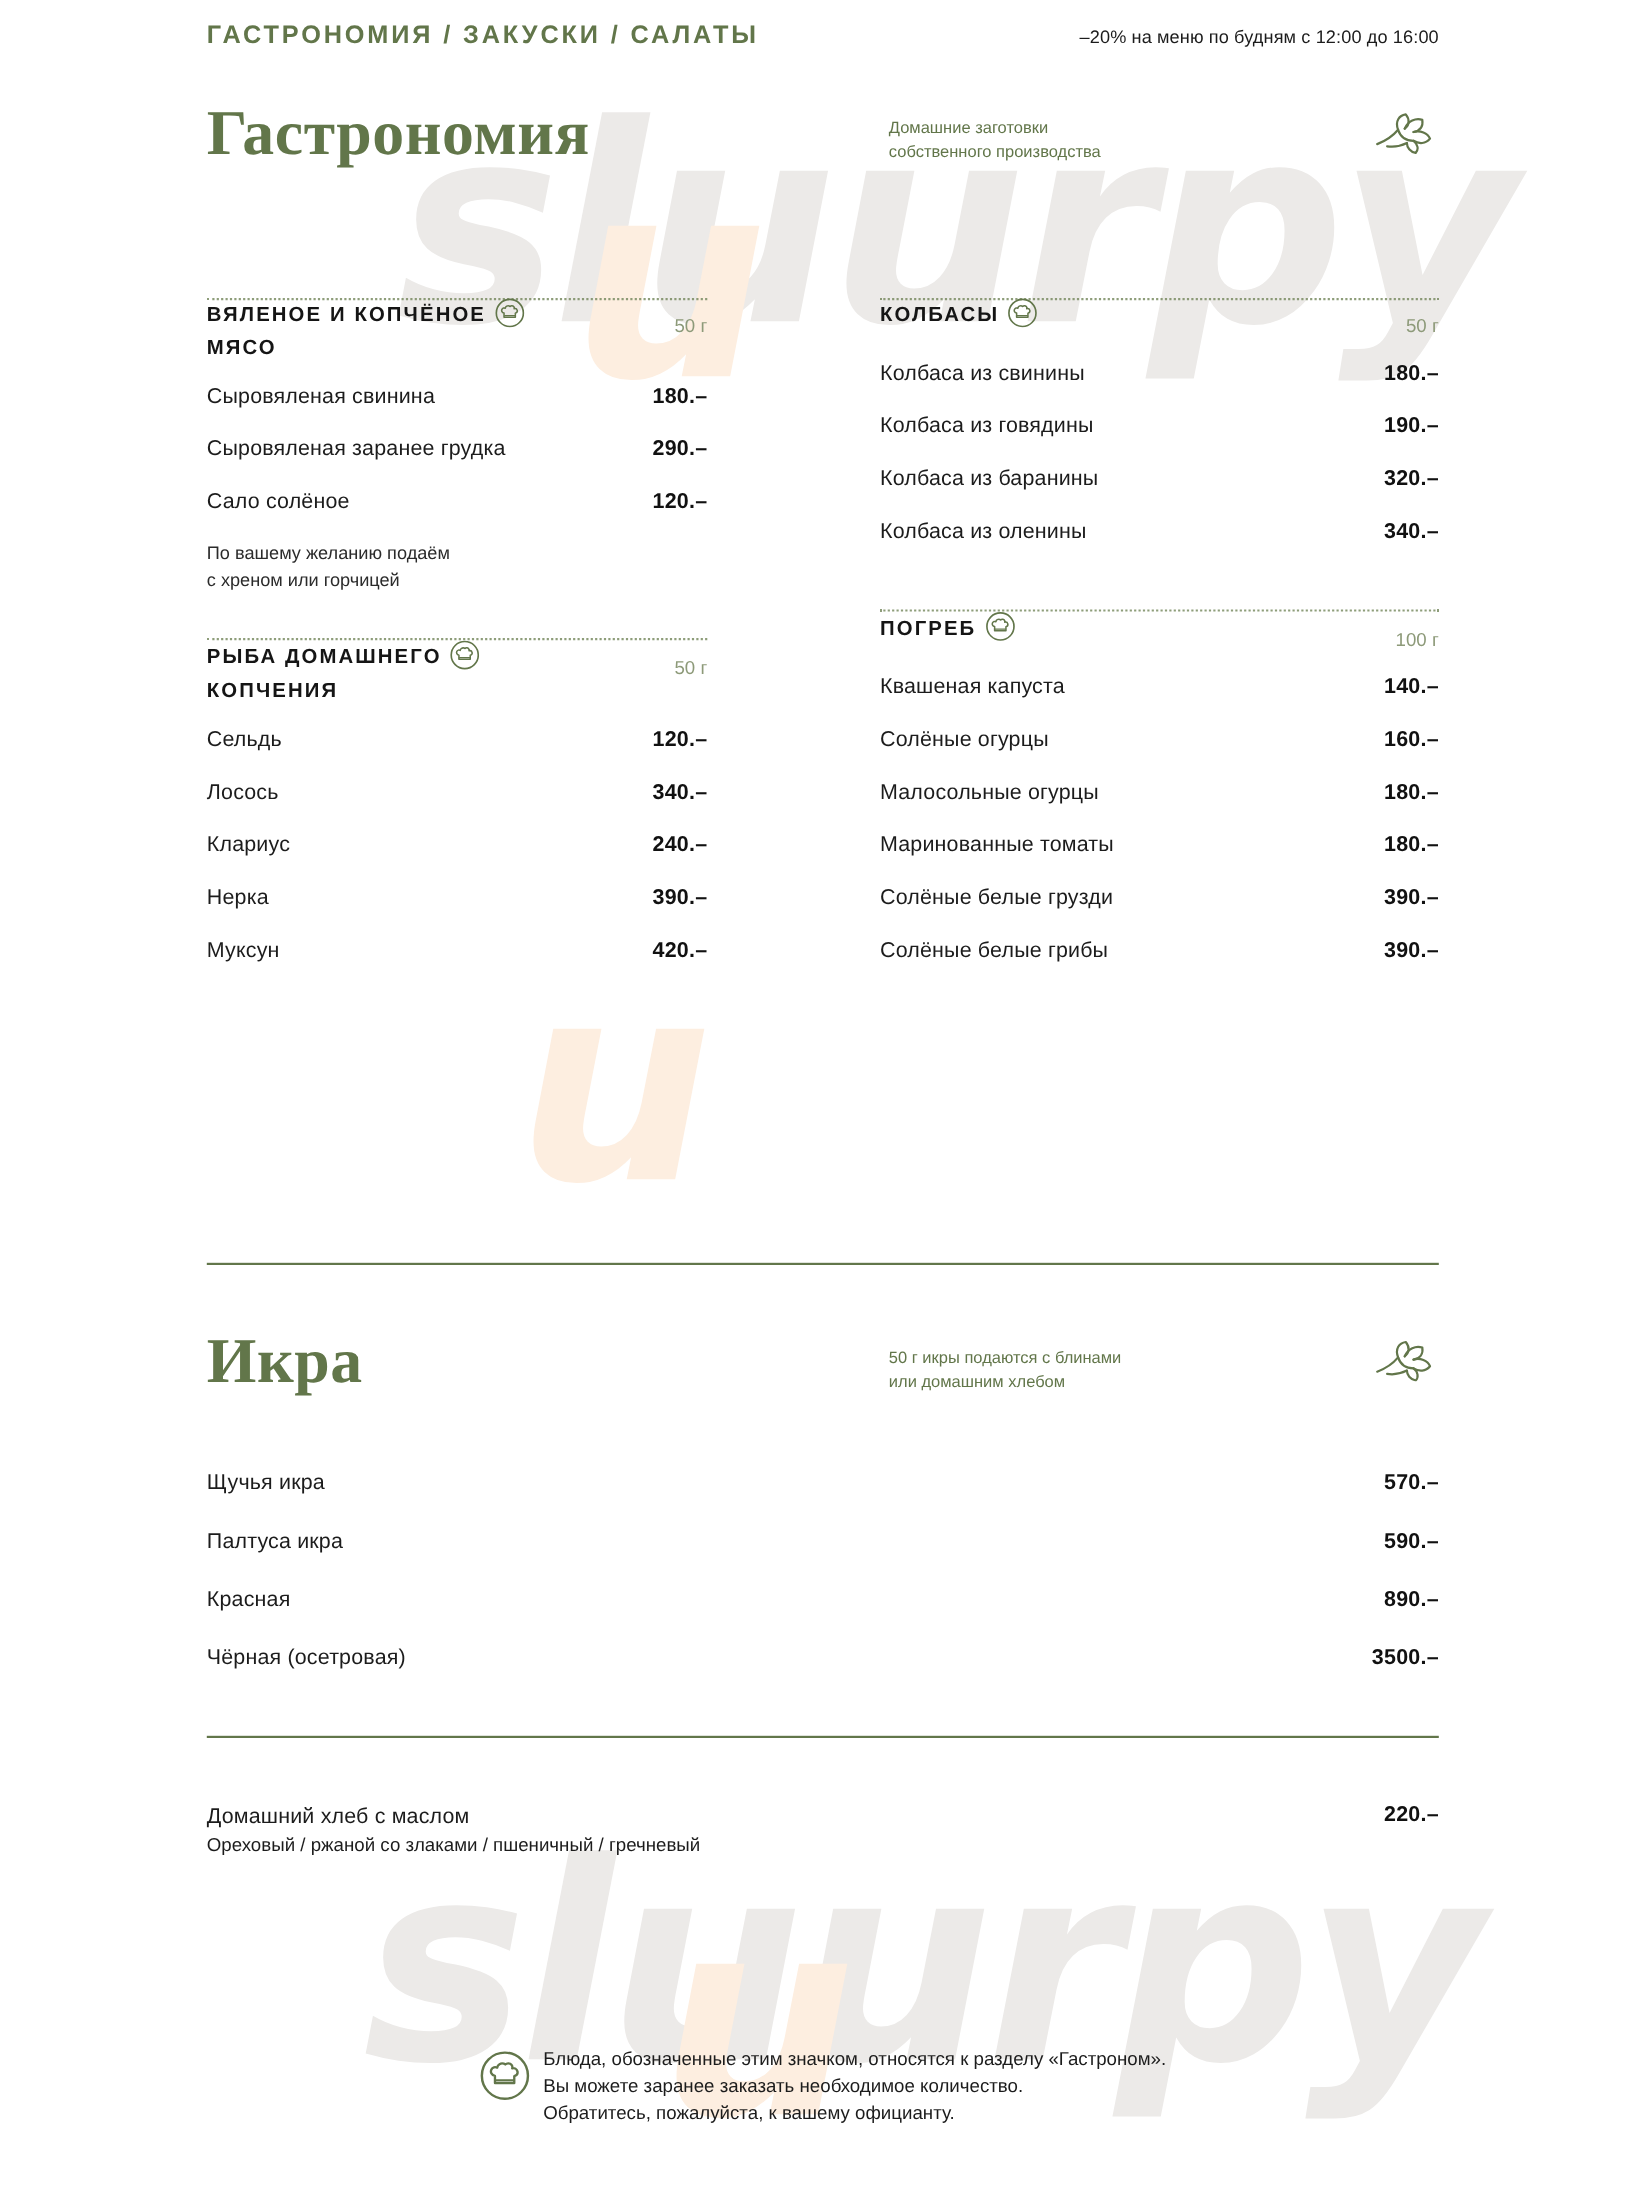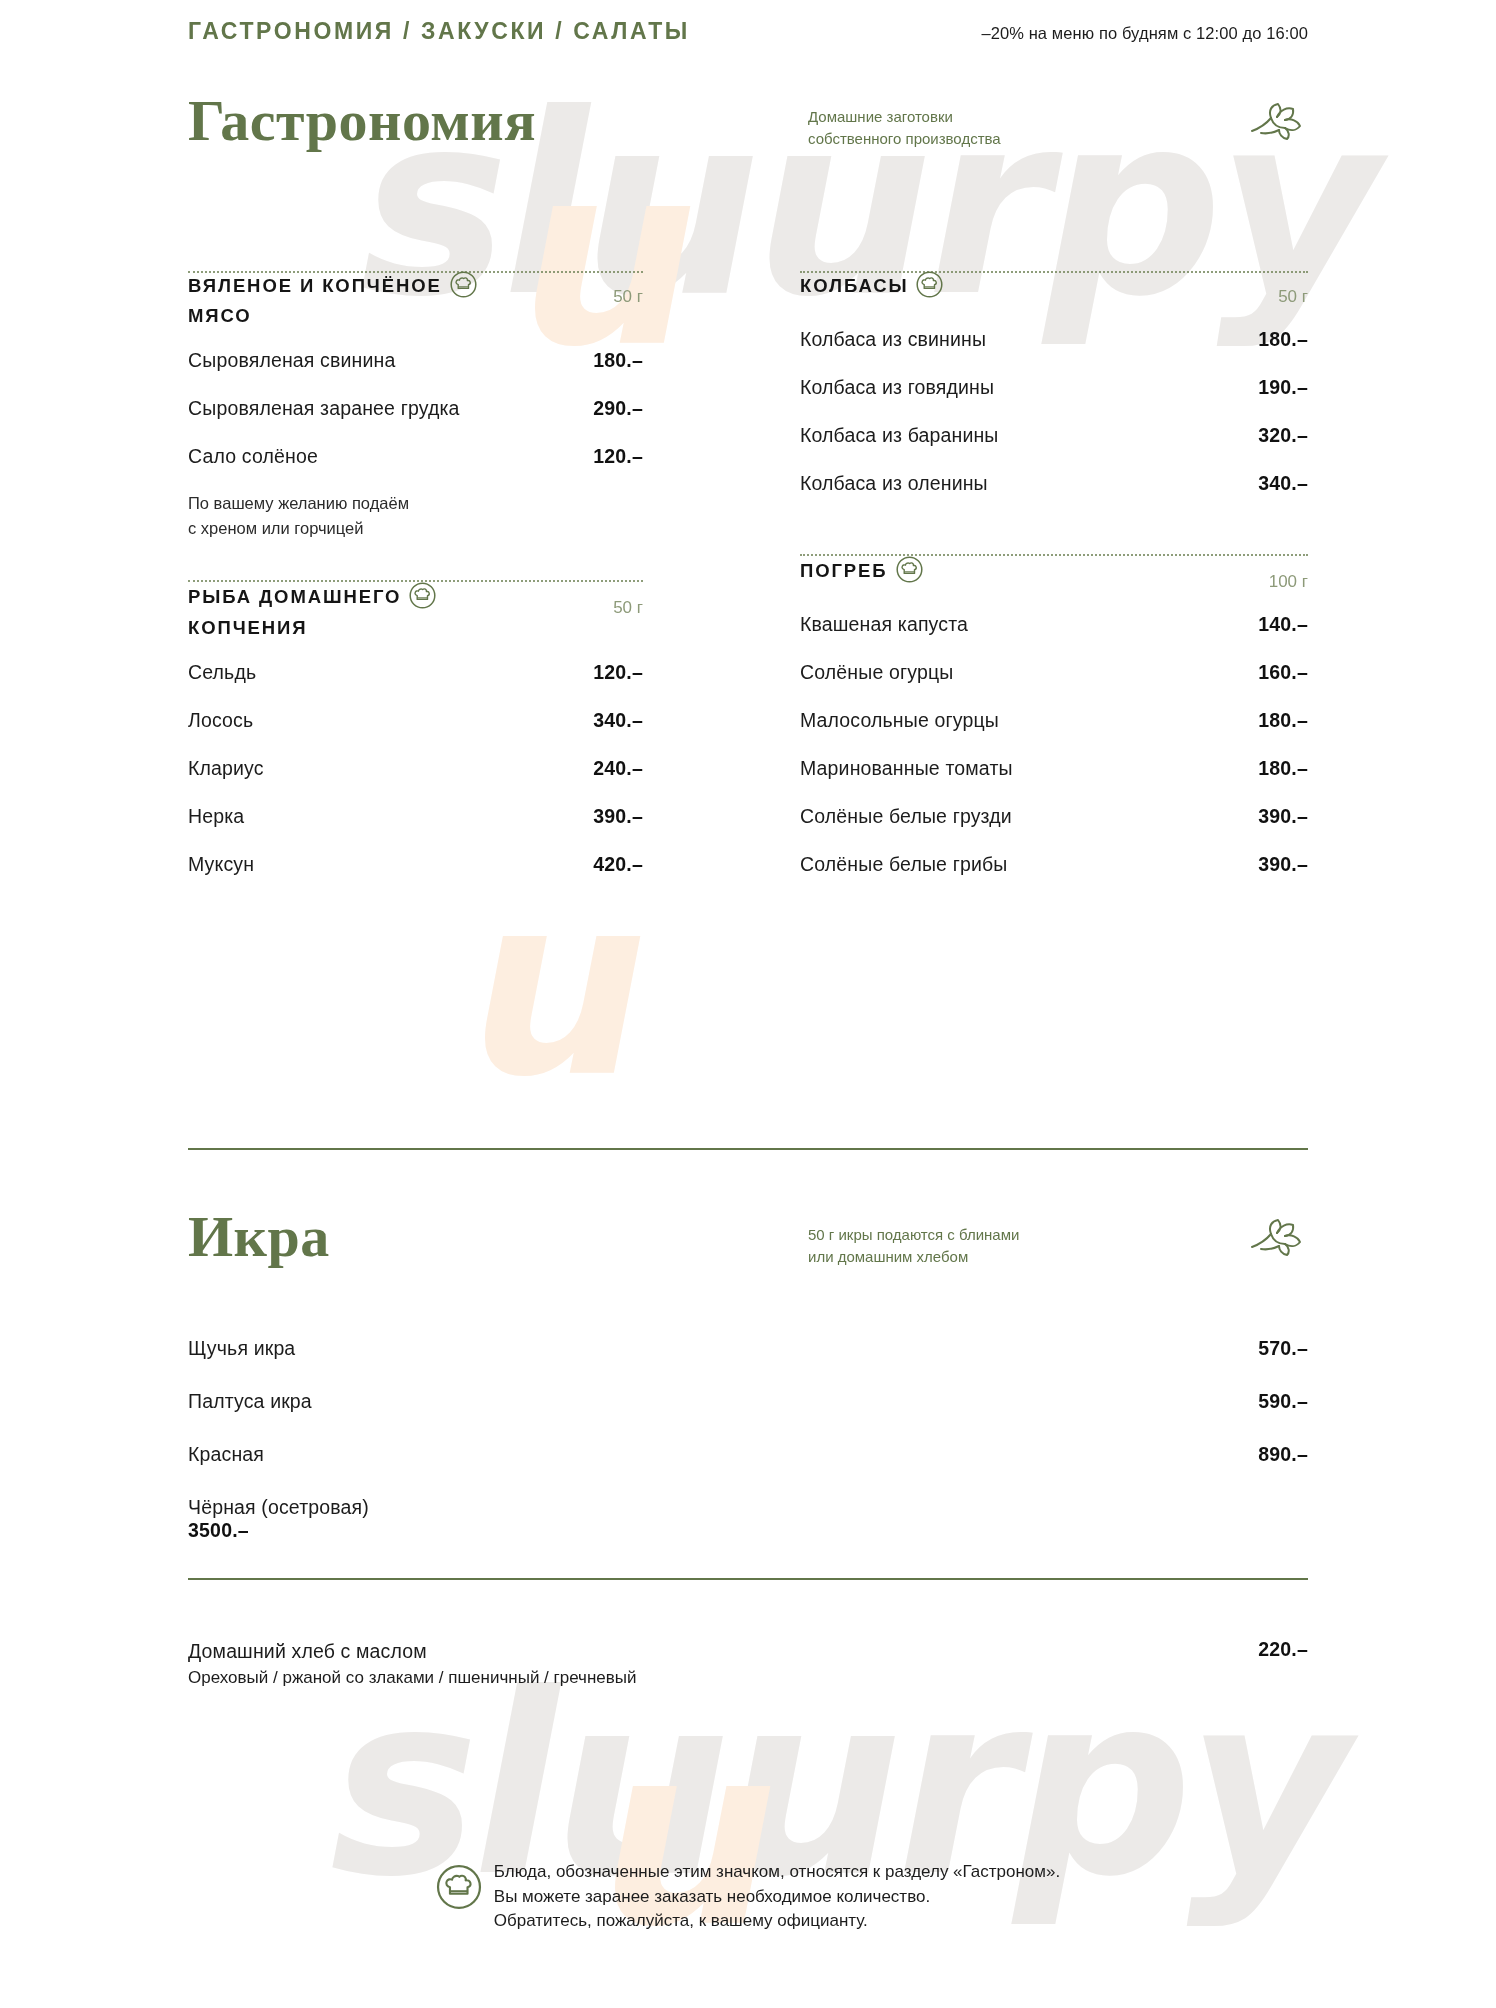--- a/index.html
+++ b/index.html
@@ -309,21 +309,21 @@
         <span class="row-price">570.–</span>
       </div>
       <div class="row" style="padding:15px 0;">
         <span class="row-name">Палтуса икра</span>
         <span class="row-price">590.–</span>
       </div>
       <div class="row" style="padding:15px 0;">
         <span class="row-name">Красная</span>
         <span class="row-price">890.–</span>
       </div>
-      <div class="row" style="padding:15px 0;flex-direction:column;">
+      <div class="row" style="padding:15px 0;">
         <span class="row-name">Чёрная (осетровая)</span>
         <span class="row-price">3500.–</span>
       </div>
     </div>
 
     <div class="hrule" style="position:absolute; top:1578px; left:188px; width:1120px;"></div>
 
     <div style="position:absolute; top:1638px; left:188px; width:1120px; display:flex; justify-content:space-between; align-items:flex-start;">
       <div>
         <div class="row-name" style="line-height:1.35;">Домашний хлеб с маслом</div>

